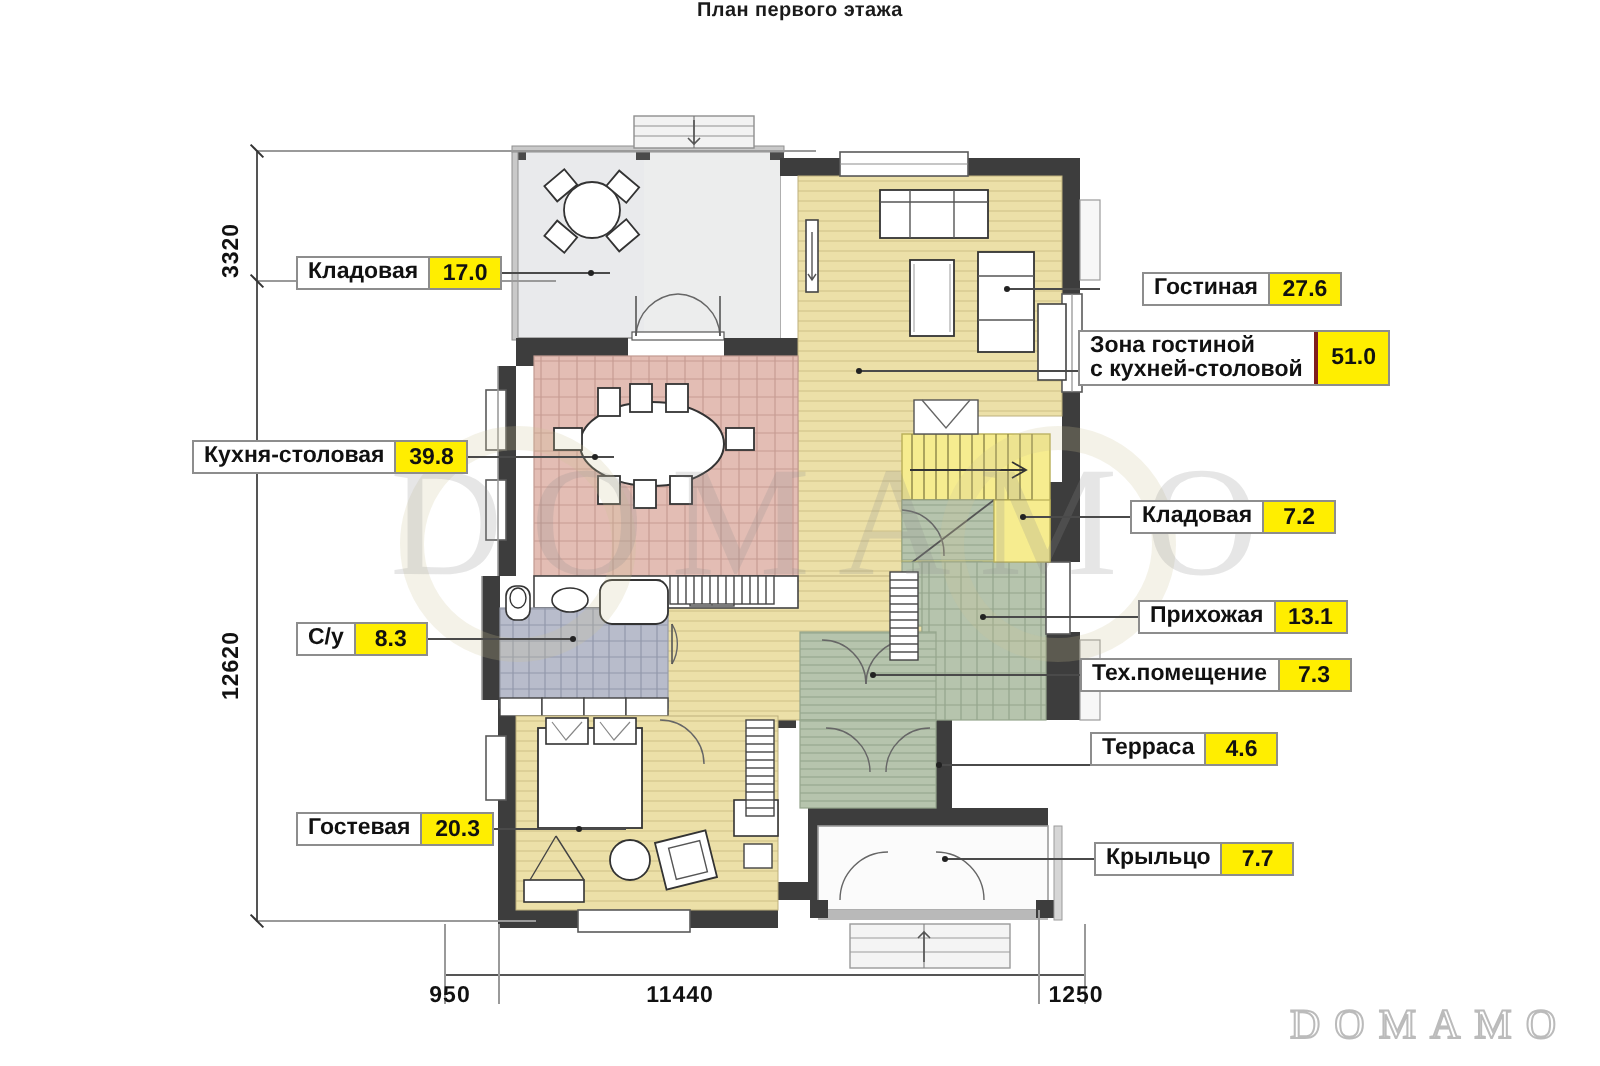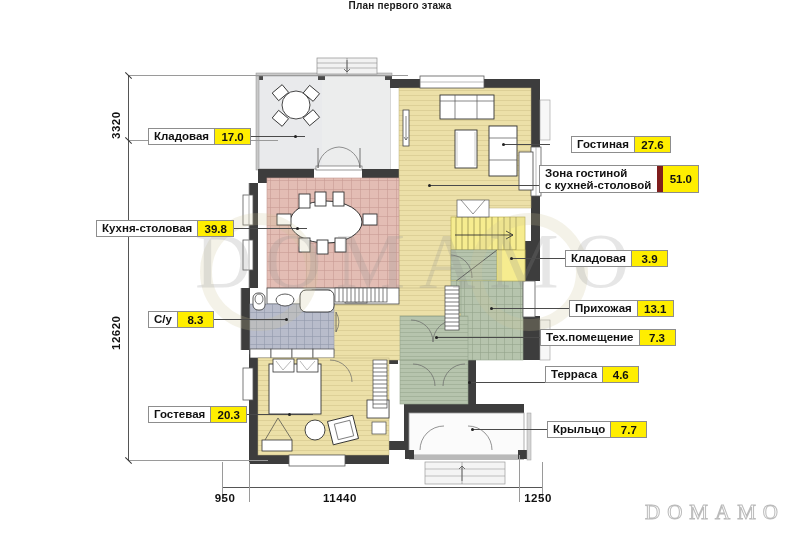--- a/index.html
+++ b/index.html
@@ -86,21 +86,21 @@
     flex-direction:column;align-items:flex-start;justify-content:center;
     padding:0 6px 0 5px;
   }
   .callout .ar{
     display:flex;align-items:center;justify-content:center;
     background:#ffee00;
     border-left:1px solid #8d8d8d;
     padding:0 4px;min-width:27px;
     font-size:11.5px;font-weight:bold;color:#111;
   }
-  .callout.two .ar{border-left:6px solid #7f1d1d;}
+  .callout.two .ar{border-left:2px solid #7f1d1d;}
   .leader{position:absolute;height:1px;background:#4a4a4a;}
   .leaderdot{position:absolute;width:3px;height:3px;border-radius:50%;background:#222;}
 
   
   #plan{position:absolute;left:0;top:0;width:800px;height:533px;}
 </style>
 </head>
 <body>
 
 <div id="root">
@@ -482,21 +482,21 @@
       <span>Зона гостиной</span>
       <span>с кухней-столовой</span>
     </span>
     <span class="ar">51.0</span>
   </div>
 
   <div class="leader" style="left:512px;top:258px;width:54px;"></div>
   <div class="leaderdot" style="left:510px;top:257px;"></div>
   <div class="callout" style="left:565px;top:250px;justify-content:flex-end;">
     <span class="nm">Кладовая</span>
-    <span class="ar">3.9</span>
+    <span class="ar">7.2</span>
   </div>
 
   <div class="leader" style="left:492px;top:308px;width:78px;"></div>
   <div class="leaderdot" style="left:490px;top:307px;"></div>
   <div class="callout" style="left:569px;top:300px;">
     <span class="nm">Прихожая</span>
     <span class="ar">13.1</span>
   </div>
 
   <div class="leader" style="left:437px;top:337px;width:104px;"></div>

